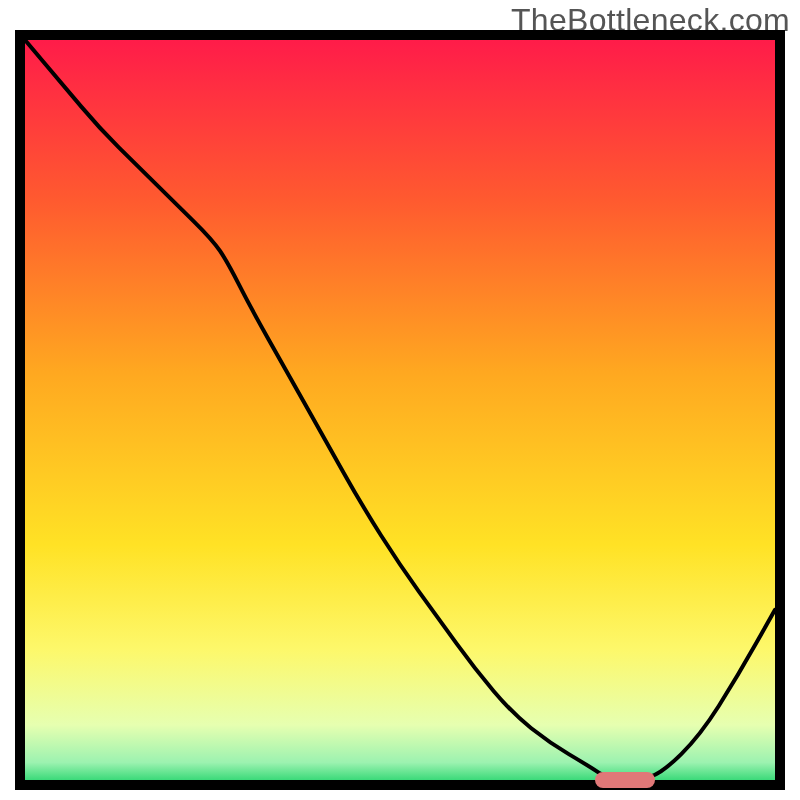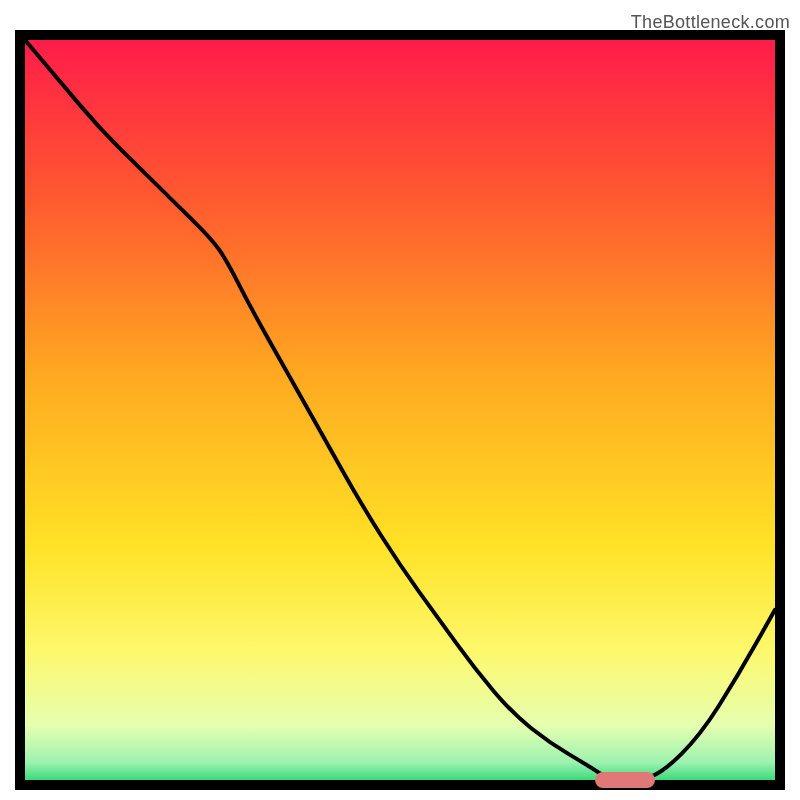--- a/index.html
+++ b/index.html
@@ -11,24 +11,24 @@
     font-family: Arial, Helvetica, sans-serif;
     overflow: hidden;
   }
   .frame {
     position: relative;
     width: 800px;
     height: 800px;
   }
   .watermark {
     position: absolute;
-    top: 12px;
+    top: 2px;
     right: 10px;
     color: #555555;
-    font-size: 18px;
+    font-size: 32px;
     font-weight: 400;
     letter-spacing: 0.3px;
     user-select: none;
   }
   .plot-outer {
     position: absolute;
     left: 15px;
     top: 30px;
     width: 770px;
     height: 760px;

